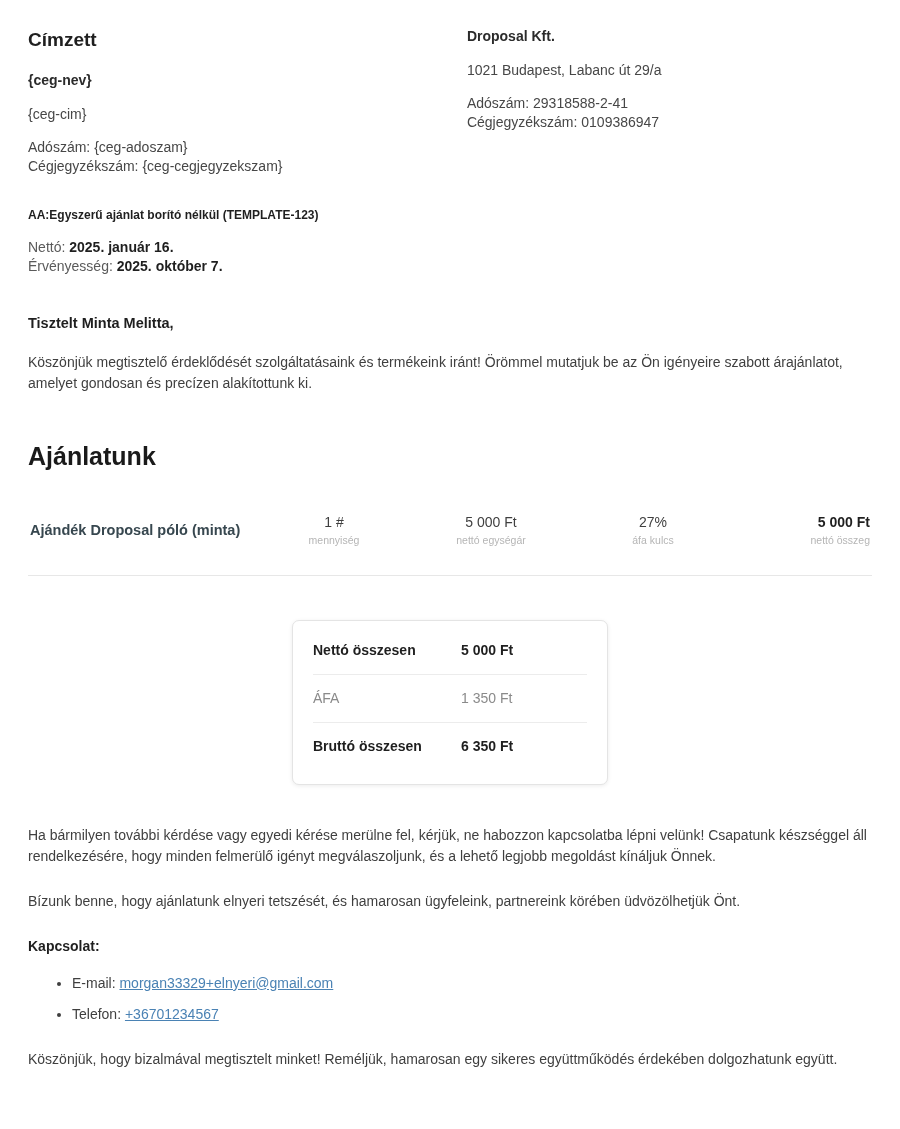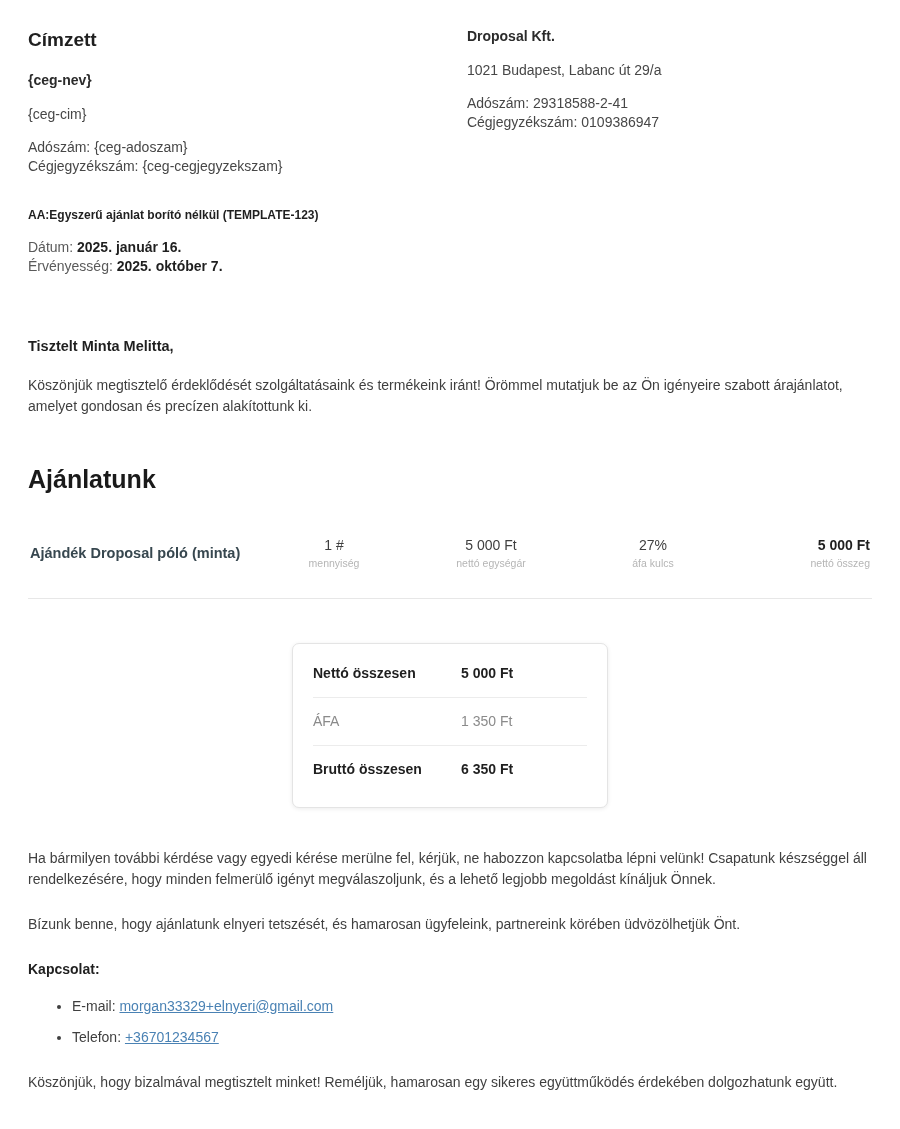--- a/index.html
+++ b/index.html
@@ -34,21 +34,21 @@
     font-weight: bold;
     color: #1f1f1f;
     font-size: 12px;
   }
   .meta-lines { margin-top: 14px; line-height: 19px; }
   .meta-label { color: #5a5a5a; }
   .meta-value { font-weight: bold; color: #1f1f1f; }
 
   
   .greeting {
-    margin-top: 60px;
+    margin-top: 37px;
     font-weight: bold;
     color: #1f1f1f;
     font-size: 14.5px;
   }
   .intro { margin-top: 18px; line-height: 21px; max-width: 844px; }
 
   
   .offer-heading {
     margin-top: 44px;
     font-size: 25px;
@@ -138,21 +138,21 @@
       <div class="party-line">
         <span>Cégjegyzékszám:</span>
         <span>0109386947</span>
       </div>
     </div>
   </div>
 
   <div class="proposal-title">AA:Egyszerű ajánlat borító nélkül (TEMPLATE-123)</div>
   <div class="meta-lines">
     <div>
-      <span class="meta-label">Dátum:</span>
+      <span class="meta-label">Nettó:</span>
       <span class="meta-value">2025. január 16.</span>
     </div>
     <div>
       <span class="meta-label">Érvényesség:</span>
       <span class="meta-value">2025. október 7.</span>
     </div>
   </div>
 
   <div class="greeting">Tisztelt Minta Melitta,</div>
   <p class="intro">Köszönjük megtisztelő érdeklődését szolgáltatásaink és termékeink iránt! Örömmel mutatjuk be az Ön igényeire szabott árajánlatot, amelyet gondosan és precízen alakítottunk ki.</p>

